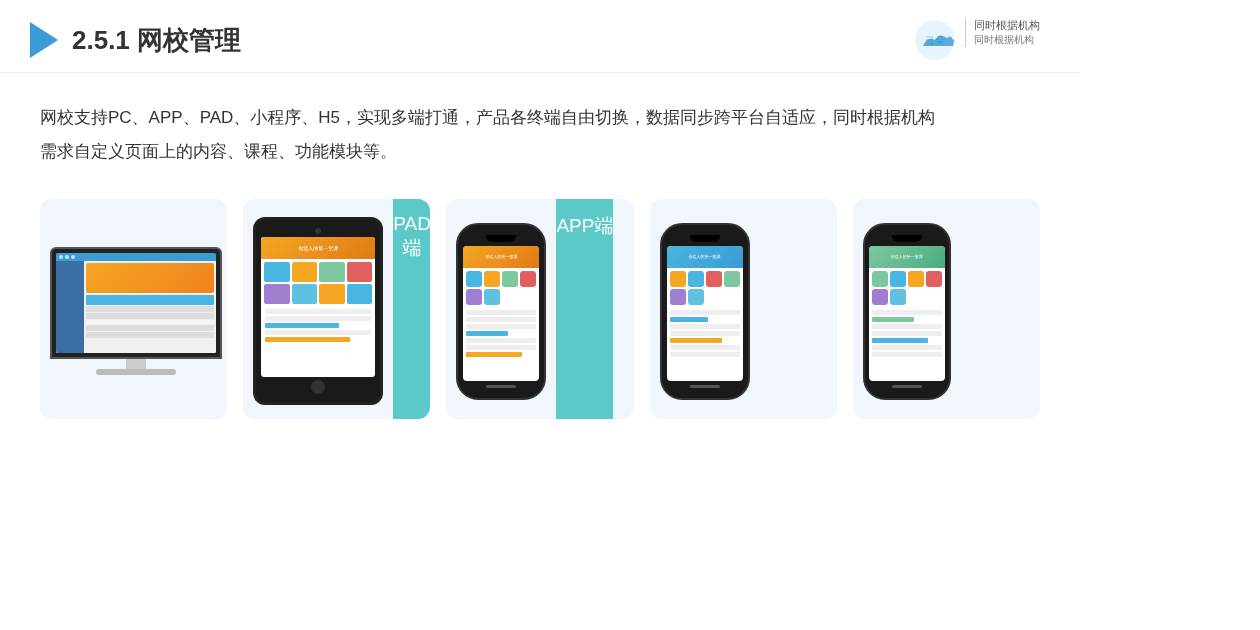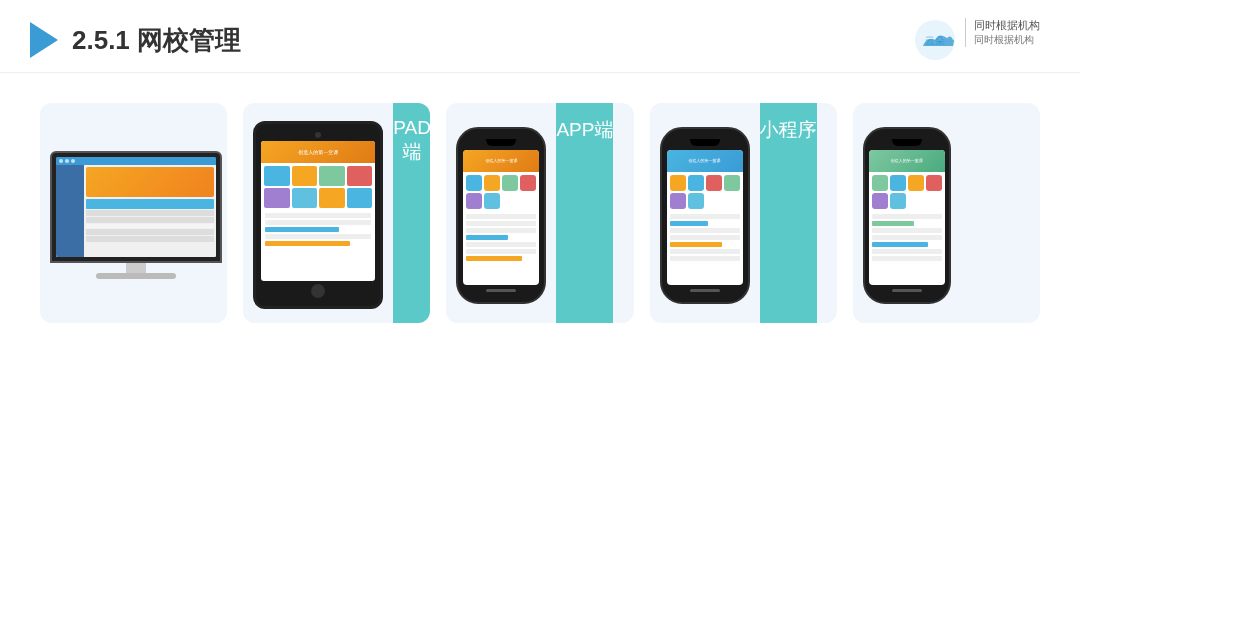--- a/index.html
+++ b/index.html
@@ -382,20 +382,24 @@
         <text x="22" y="26" text-anchor="middle" font-size="10" fill="#3a9bd5" font-family="sans-serif">云朵</text>
         <path d="M10 28 Q14 18 22 22 Q26 14 34 20 Q38 16 40 22 Q42 20 40 28 Z" fill="#3a9bd5" opacity="0.8"></path>
       </svg>
       <div class="logo-text-area">
         <span class="logo-text-main">同时根据机构</span>
         <span class="logo-text-sub">同时根据机构</span>
       </div>
     </div>
   </div>
 
+  <div class="description">
+    <p>网校支持PC、APP、PAD、小程序、H5，实现多端打通，产品各终端自由切换，数据同步跨平台自适应，同时根据机构</p>
+    <p>需求自定义页面上的内容、课程、功能模块等。</p>
+  </div>
 
   <div class="cards-container">
 
     <div class="card">
       <div class="card-image-area">
         <div class="pc-monitor">
           <div class="monitor-screen-wrapper">
             <div class="monitor-screen">
               <div class="monitor-screen-inner">
                 <div class="monitor-bar">
@@ -519,21 +523,20 @@
                 <div class="phone-row"></div>
                 <div class="phone-row" style="background:#f5a623;width:75%;"></div>
                 <div class="phone-row"></div>
                 <div class="phone-row"></div>
               </div>
             </div>
             <div class="phone-bottom-bar"></div>
           </div>
         </div>
       </div>
-      <div class="card-label">小程序</div>
     </div>
 
     <div class="card">
       <div class="card-image-area">
         <div class="phone-mockup">
           <div class="phone-outer phone-outer-h5">
             <div class="phone-notch"></div>
             <div class="phone-screen">
               <div class="phone-screen-header" style="background: linear-gradient(135deg,#7ec8a0,#4aab80);">
                 <div class="phone-screen-header-text">创造人的第一堂课</div>

